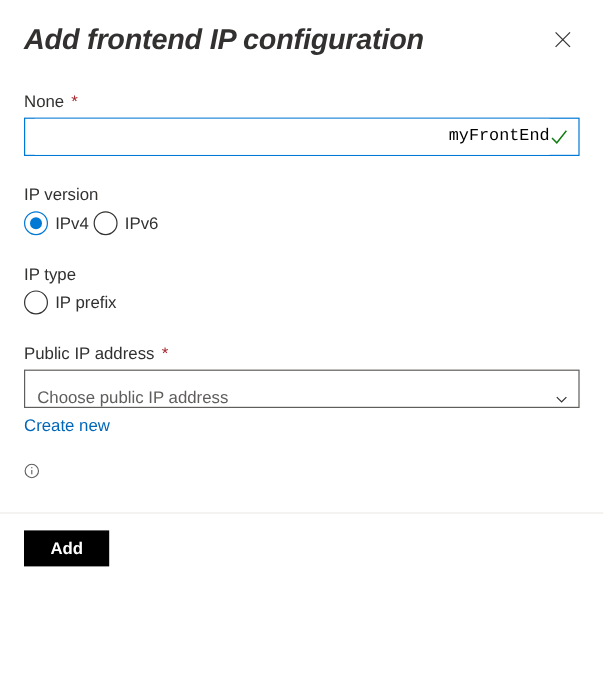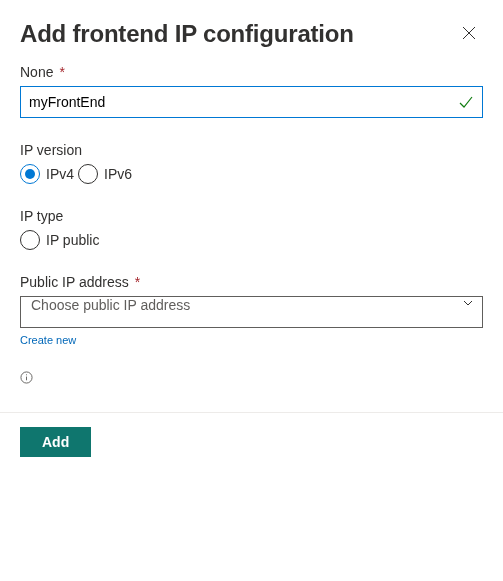--- a/index.html
+++ b/index.html
@@ -7,21 +7,22 @@
       font-family: "Segoe UI", -apple-system, Arial, sans-serif;
       color: #323130;
       width: 503px;
       padding: 20px;
       font-size: 14px;
     }
     .panel-header {
       display: flex;
       justify-content: space-between;
       align-items: center;
-      margin-bottom: 16px;
+      margin-bottom: 28px;
+      font-style: italic;
     }
     .panel-title {
       font-size: 24px;
       font-weight: 600;
       letter-spacing: -0.2px;
     }
     .close-btn {
       width: 28px;
       height: 28px;
       display: flex;
@@ -41,21 +42,22 @@
       align-items: center;
       padding: 0 8px;
       height: 32px;
     }
     .text-input {
       border: none;
       outline: none;
       width: 100%;
       font-size: 14px;
       height: 100%;
-      font-family: Liberation Sans, sans-serif;
+      font-family: Liberation Mono, monospace;
+      text-align: right;
     }
     .valid-check { color: #107c10; }
     .valid-check svg { width: 16px; height: 16px; display: block;}
     .radio-row { display: flex; gap: 4px; }
     .radio-option { display: flex; align-items: center; gap: 6px; cursor: pointer;}
     .radio-circle {
       width: 20px; height: 20px;
       border: 1px solid #323130;
       border-radius: 50%;
       display: inline-flex; align-items: center; justify-content: center;
@@ -63,45 +65,45 @@
     .radio-circle.selected { border-color: #0078d4; }
     .radio-dot {
       width: 10px; height: 10px;
       background: #0078d4;
       border-radius: 50%;
     }
     .dropdown {
       border: 1px solid #605e5c;
       height: 32px;
       display: flex;
-      align-items: flex-start;
+      align-items: flex-end;
       justify-content: space-between;
       padding: 0 8px 0 10px;
       cursor: pointer;
     }
     .dropdown .placeholder { color: #605e5c; }
     .dropdown .value-bold { font-weight: 600; color: #323130;}
     .chevron svg { width: 12px; height: 12px; display: block;}
     .link {
       color: #0067b8;
-      font-size: 11px;
+      font-size: 14px;
       cursor: pointer;
       margin-top: 6px;
       display: inline-block;
     }
     .info-icon svg { width: 13px; height: 13px; display:block; color:#605e5c;}
     .footer {
       border-top: 1px solid #edebe9;
       margin-left: -20px;
       margin-right: -20px;
       padding: 14px 20px 0 20px;
       margin-top: 28px;
     }
     .primary-btn {
-      background: #0f766e;
+      background: #000000;
       color: #ffffff;
       border: none;
       font-size: 14px;
       font-weight: 600;
       padding: 7px 22px;
       cursor: pointer;
       font-family: inherit;
     }
   </style>
 </head>
@@ -148,21 +150,21 @@
       <span>IPv6</span>
     </div>
   </div>
 </div>
 
 <div class="field-group">
   <div class="field-label">IP type</div>
   <div class="radio-row">
     <div class="radio-option">
       <span class="radio-circle"></span>
-      <span>IP public</span>
+      <span>IP prefix</span>
     </div>
   </div>
 </div>
 
 <div class="field-group">
   <div class="field-label">
     <span>Public IP address</span>
       <span class="required">*</span>
   </div>
   <div class="dropdown">

